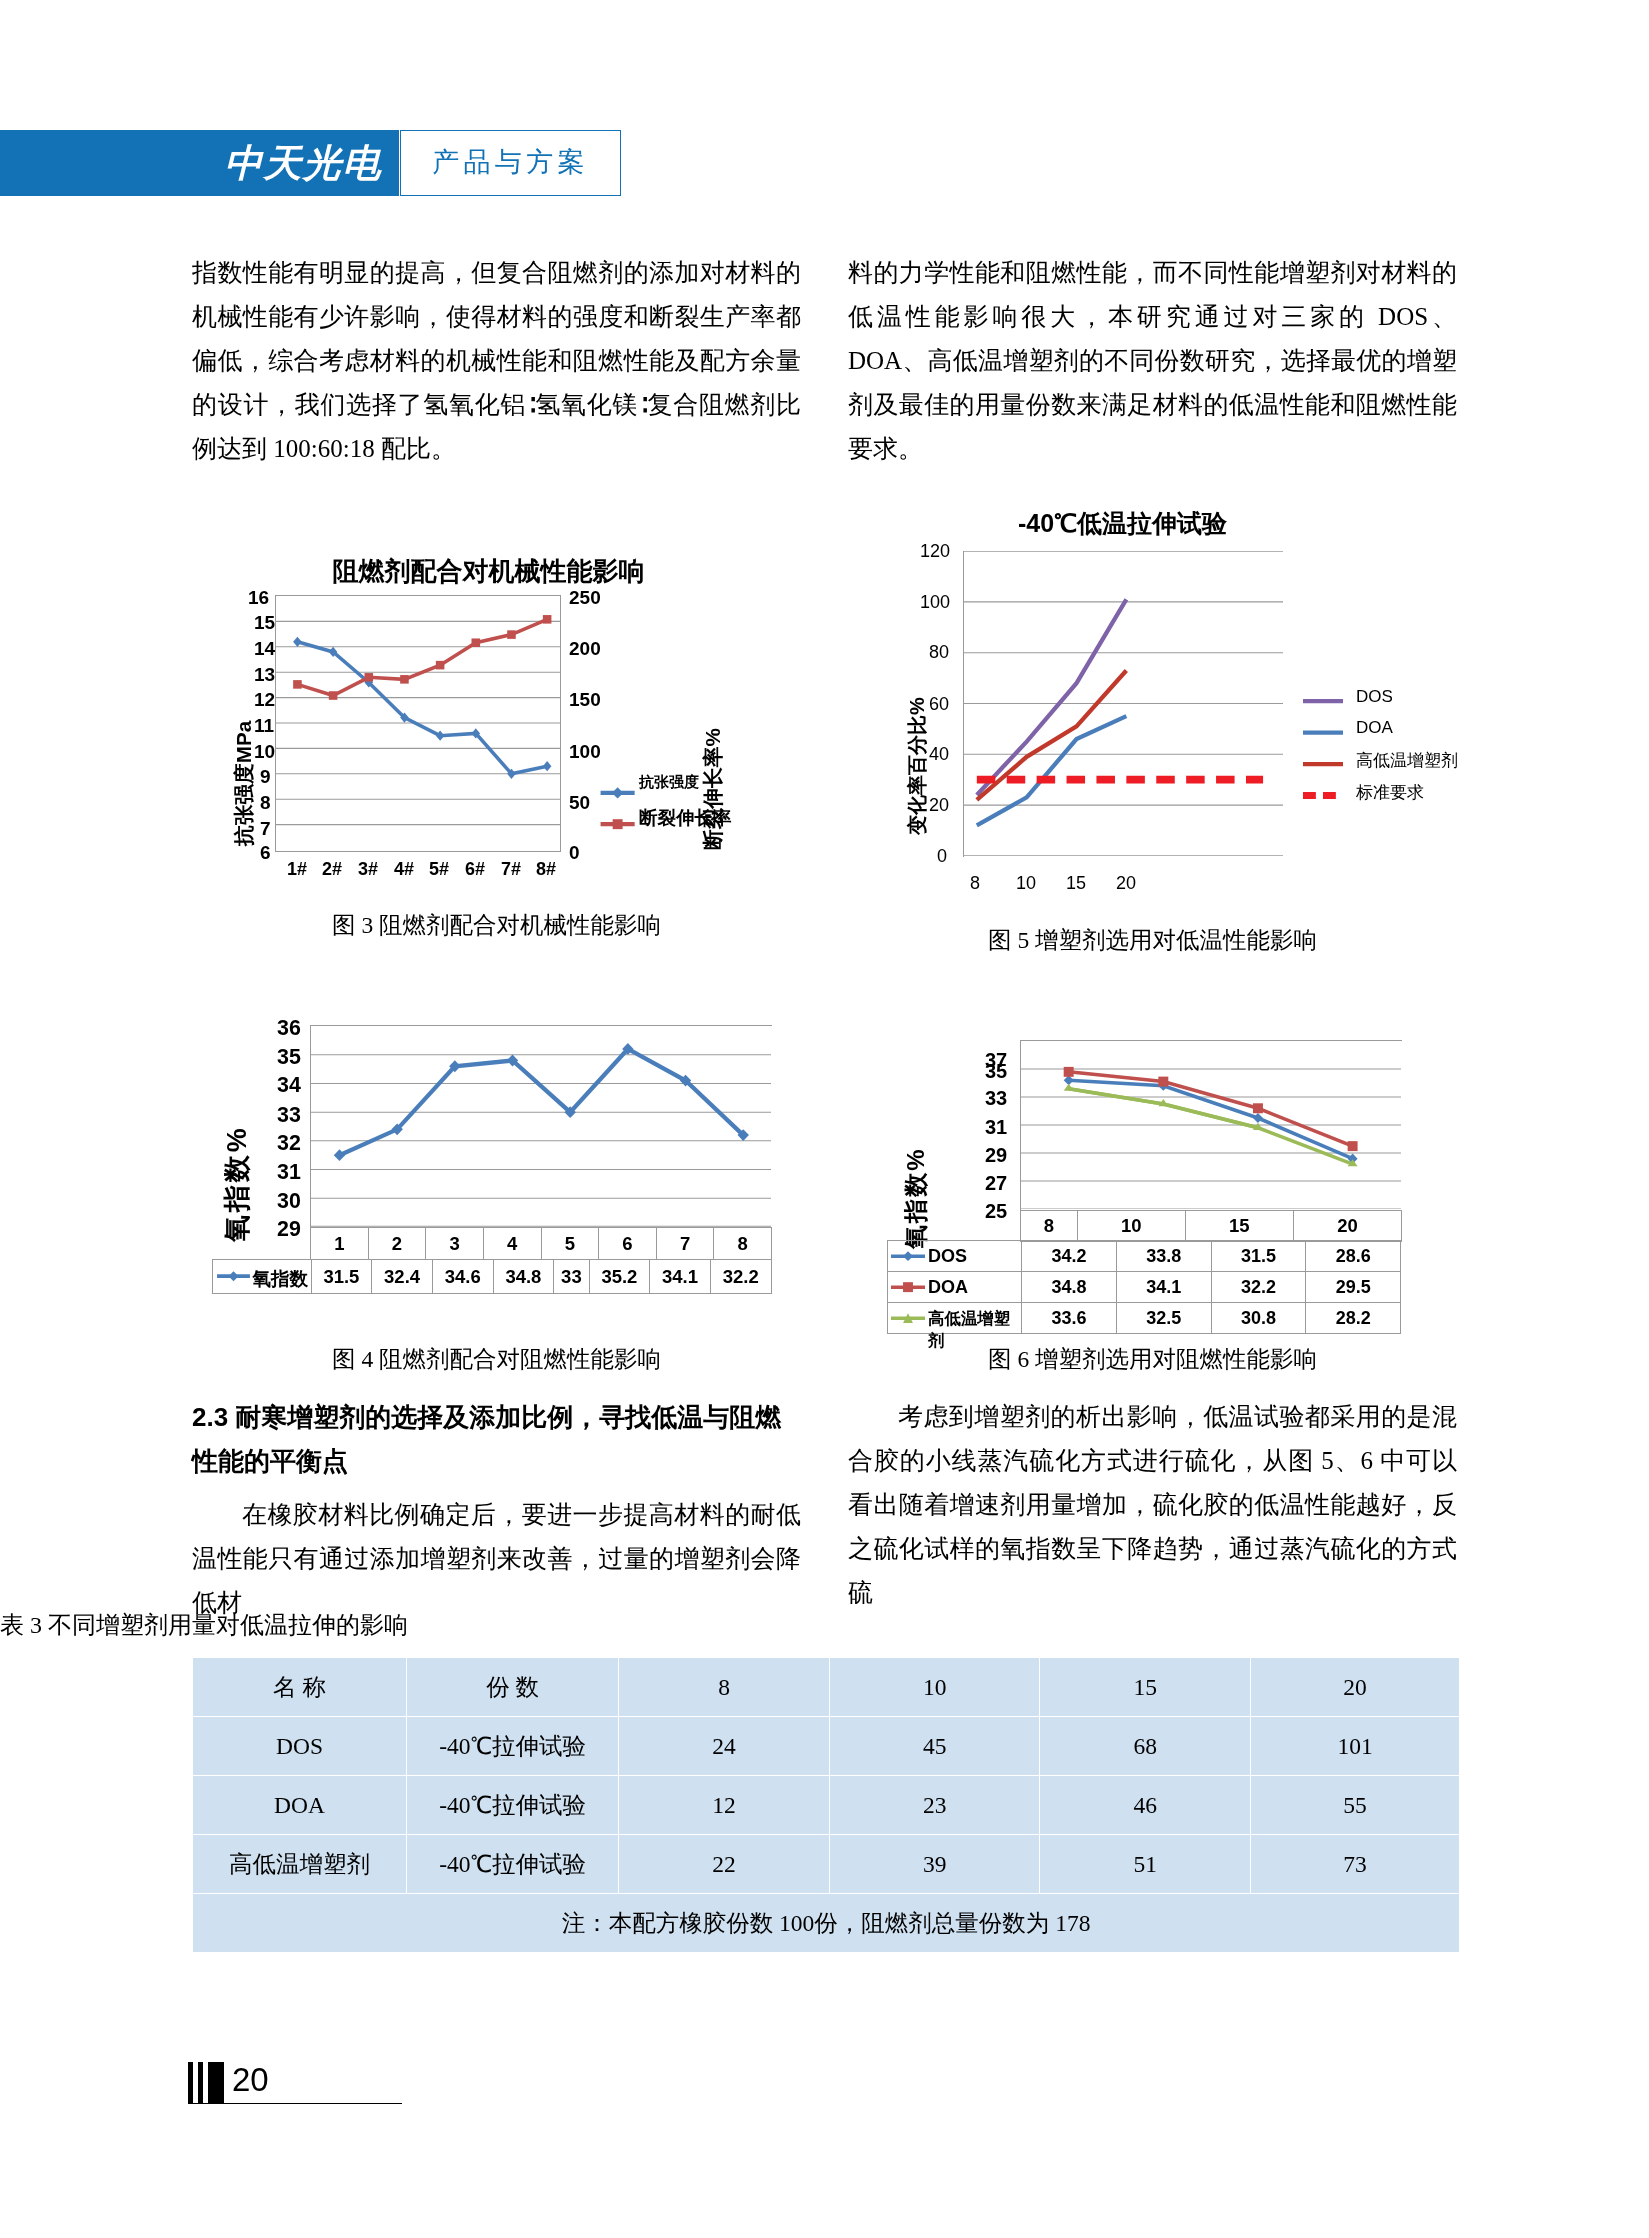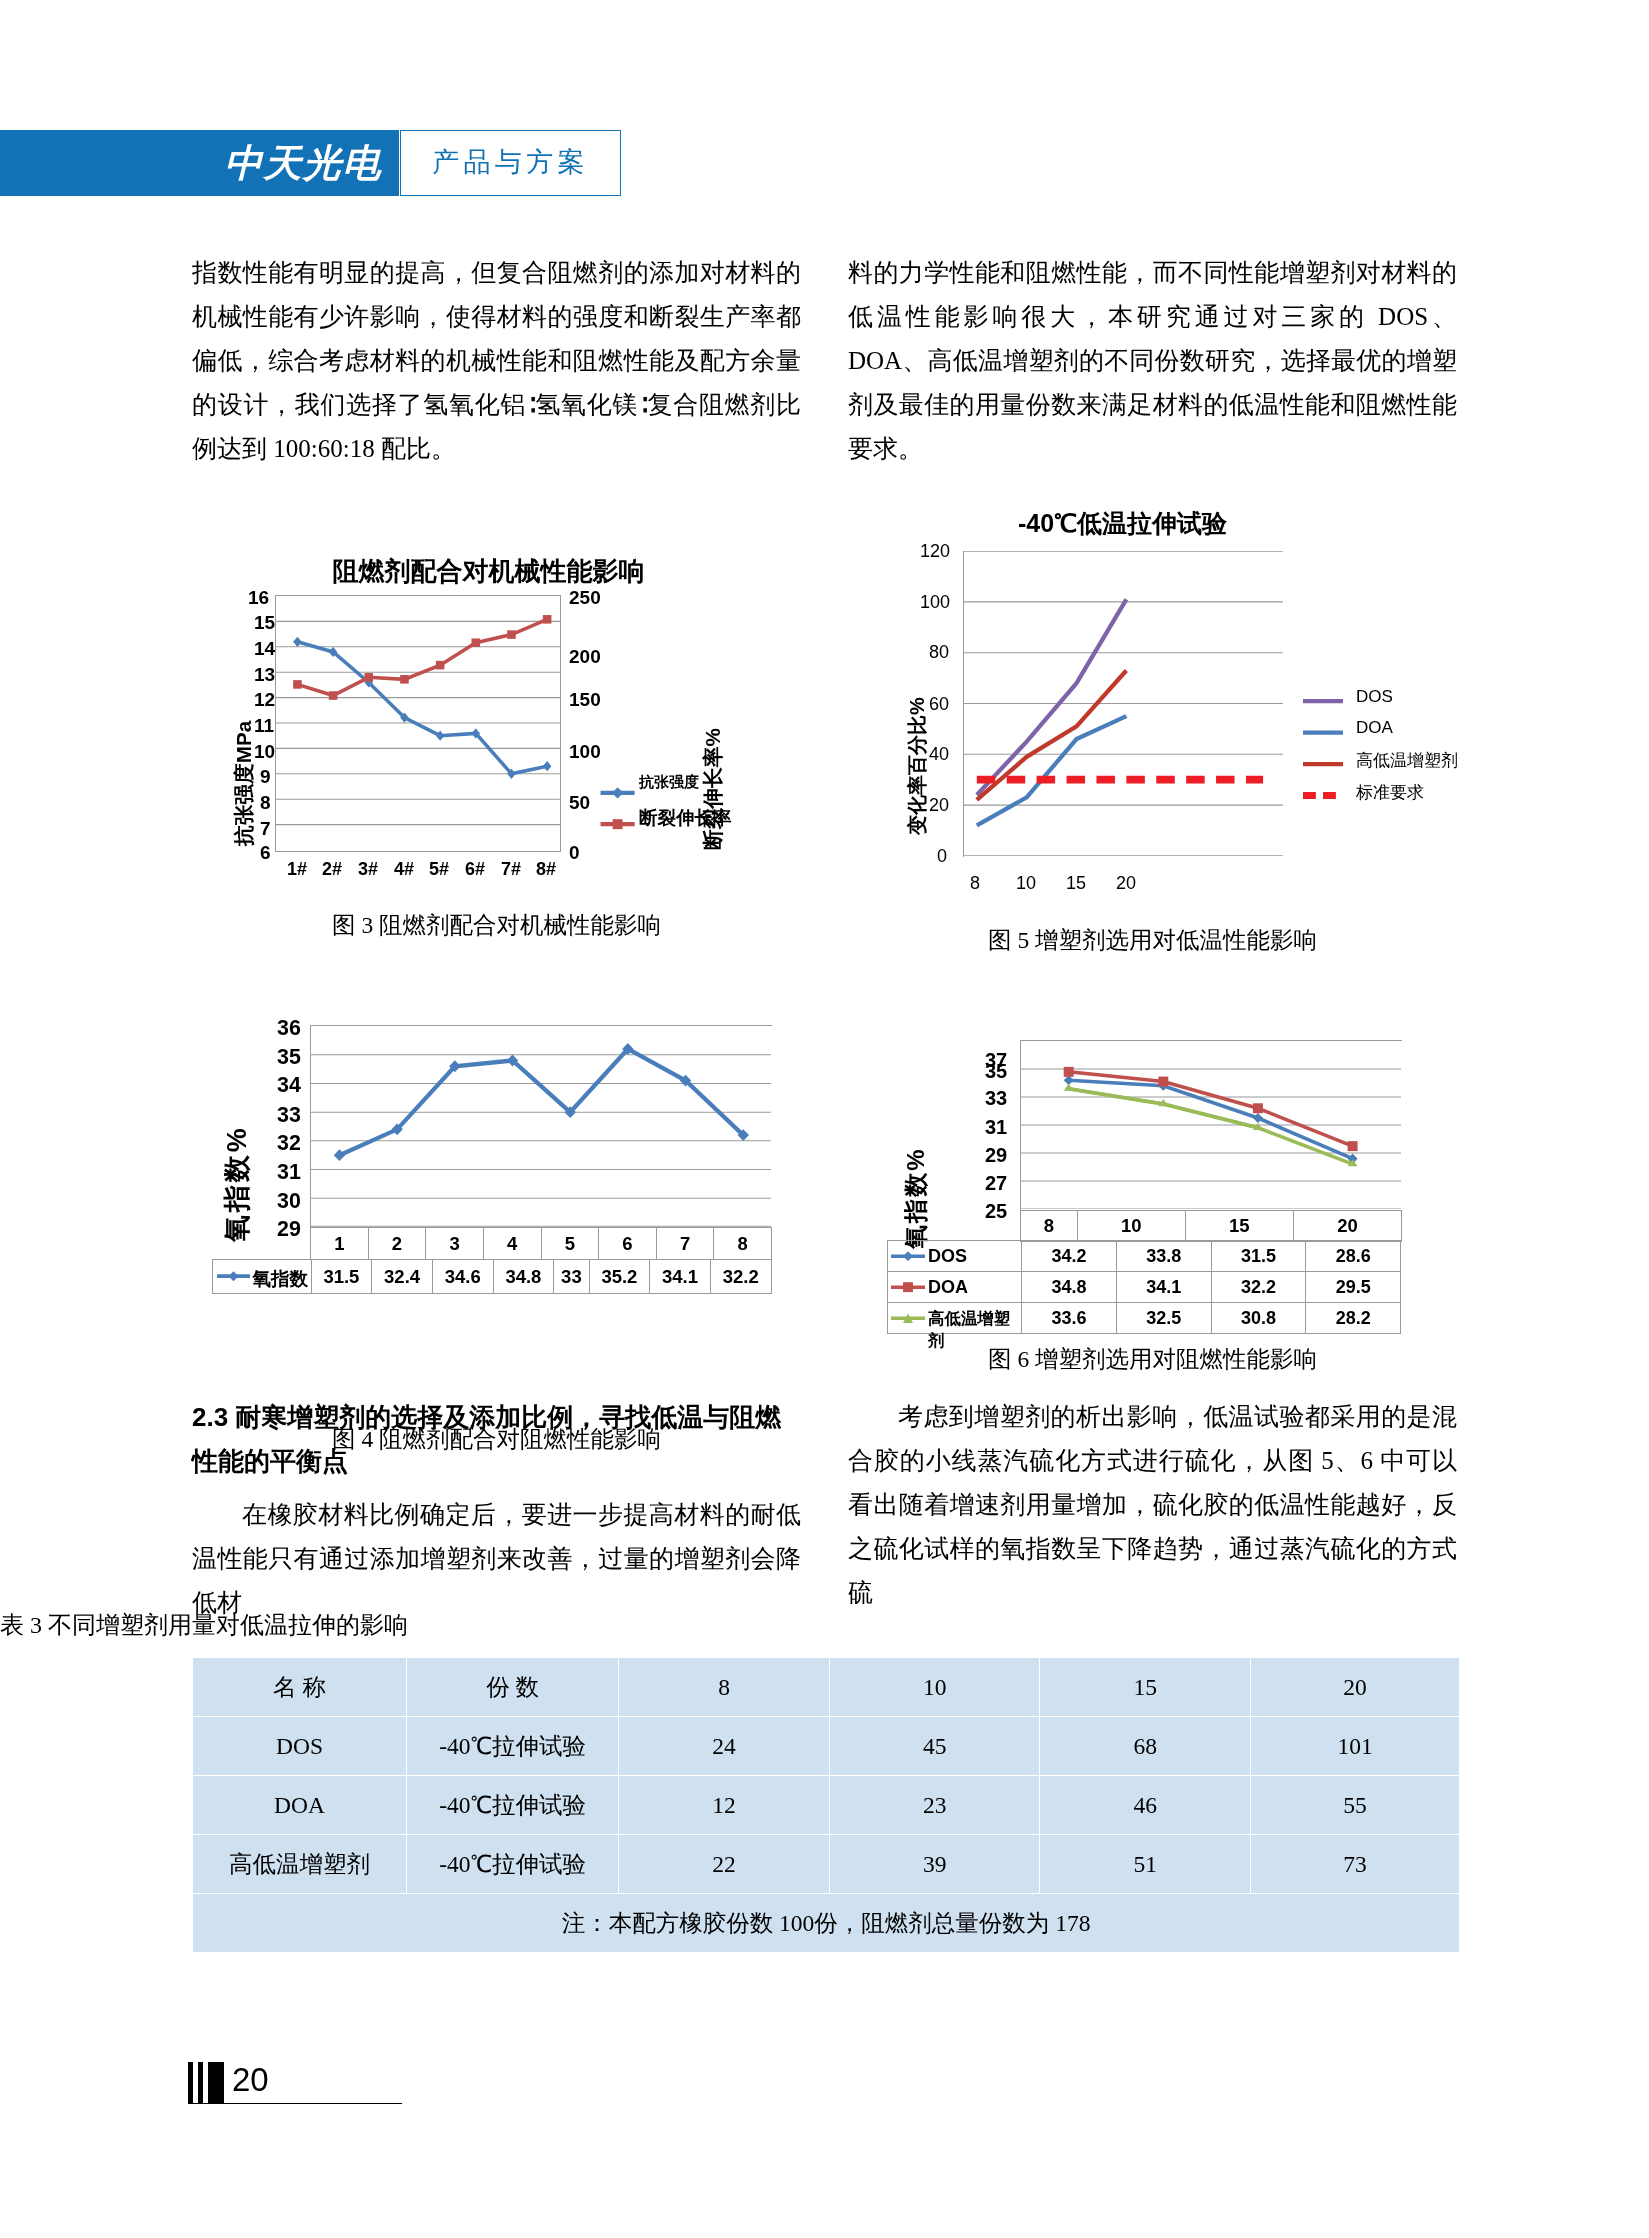--- a/index.html
+++ b/index.html
@@ -226,21 +226,21 @@
   <div class="tick" style="left:47px;top:110px;font-size:19px;">13</div>
   <div class="tick" style="left:47px;top:135px;font-size:19px;">12</div>
   <div class="tick" style="left:47px;top:161px;font-size:19px;">11</div>
   <div class="tick" style="left:47px;top:187px;font-size:19px;">10</div>
   <div class="tick" style="left:53px;top:212px;font-size:19px;">9</div>
   <div class="tick" style="left:53px;top:238px;font-size:19px;">8</div>
   <div class="tick" style="left:53px;top:264px;font-size:19px;">7</div>
   <div class="tick" style="left:53px;top:288px;font-size:19px;">6</div>
 
   <div class="tick" style="left:362px;top:33px;font-size:19px;">250</div>
-  <div class="tick" style="left:362px;top:84px;font-size:19px;margin-top:8px;">200</div>
+  <div class="tick" style="left:362px;top:84px;font-size:19px;">200</div>
   <div class="tick" style="left:362px;top:135px;font-size:19px;">150</div>
   <div class="tick" style="left:362px;top:187px;font-size:19px;">100</div>
   <div class="tick" style="left:362px;top:238px;font-size:19px;">50</div>
   <div class="tick" style="left:362px;top:288px;font-size:19px;">0</div>
 
   <div class="tick" style="left:80px;top:305px;font-size:18px;">1#</div>
   <div class="tick" style="left:115px;top:305px;font-size:18px;">2#</div>
   <div class="tick" style="left:151px;top:305px;font-size:18px;">3#</div>
   <div class="tick" style="left:187px;top:305px;font-size:18px;">4#</div>
   <div class="tick" style="left:222px;top:305px;font-size:18px;">5#</div>
@@ -331,21 +331,21 @@
       <td>34.8</td>
       <td>33</td>
       <td>35.2</td>
       <td>34.1</td>
       <td>32.2</td>
     </tr>
   </tbody>
     </table>
 </div>
 
-<div class="fig-caption" style="position:absolute;left:192px;top:1425px;width:609px;">图 4 阻燃剂配合对阻燃性能影响</div>
+<div class="fig-caption" style="position:absolute;left:192px;top:1345px;width:609px;">图 4 阻燃剂配合对阻燃性能影响</div>
 
 <div class="col col-left" style="top:1395px;">
   <h3 class="section-head">2.3 耐寒增塑剂的选择及添加比例，寻找低温与阻燃性能的平衡点</h3>
   <p class="body-text indent" style="margin-top:10px;">在橡胶材料比例确定后，要进一步提高材料的耐低温性能只有通过添加增塑剂来改善，过量的增塑剂会降低材</p>
 </div>
 
 <div class="col col-right" style="top:251px;">
   <p class="body-text">料的力学性能和阻燃性能，而不同性能增塑剂对材料的低温性能影响很大，本研究通过对三家的 DOS、DOA、高低温增塑剂的不同份数研究，选择最优的增塑剂及最佳的用量份数来满足材料的低温性能和阻燃性能要求。</p>
 </div>
 

